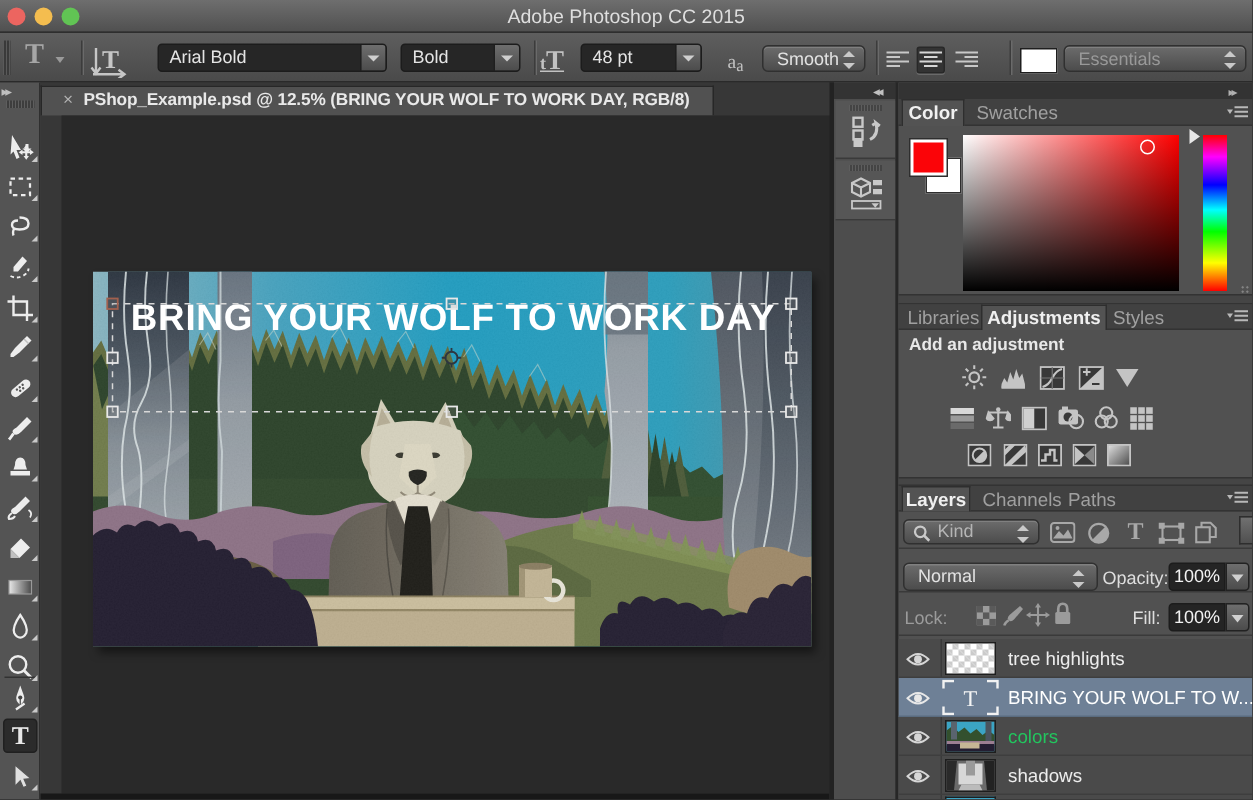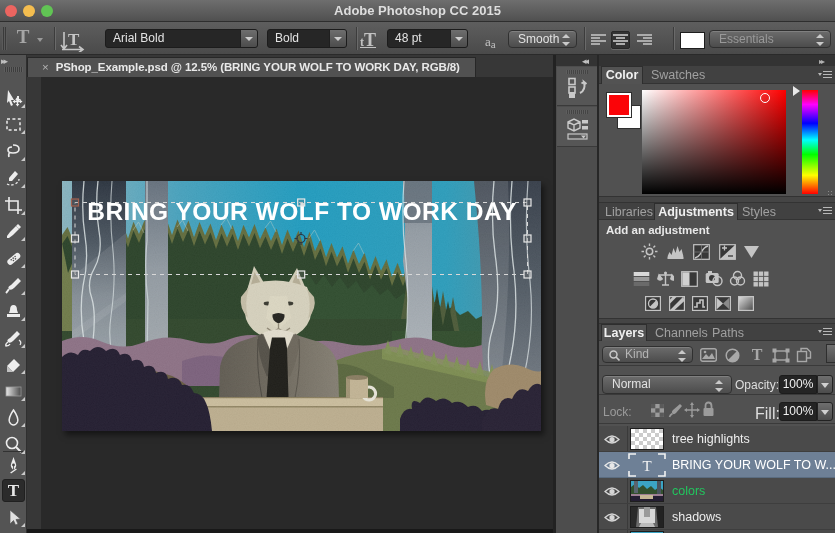--- a/index.html
+++ b/index.html
@@ -3,21 +3,21 @@
 <meta charset="utf-8">
 <style>
 * { margin:0; padding:0; box-sizing:border-box; }
 html,body { width:835px; height:533px; overflow:hidden; }
 body { font-family:"Liberation Sans", sans-serif; background:#373737; position:relative; }
 .abs { position:absolute; }
 
 #titlebar { left:0; top:0; width:835px; height:22px;
   background:linear-gradient(#6e6e6e,#505050); border-bottom:1px solid #2e2e2e; }
 .light { position:absolute; top:5px; width:12px; height:12px; border-radius:50%; }
-#title { width:100%; text-align:center; line-height:21px; font-size:13px; font-weight:bold; color:#dedede; }
+#title { width:100%; text-align:center; line-height:21px; font-size:13px; font-weight:normal; color:#dedede; }
 
 #options { left:0; top:22px; width:835px; height:33px;
   background:linear-gradient(#5e5e5e,#4a4a4a); border-bottom:1px solid #2a2a2a; }
 .sep { position:absolute; top:5px; width:1px; height:23px; background:#3c3c3c; box-shadow:1px 0 0 #6a6a6a; }
 .field { position:absolute; height:19px; background:#262626; border:1px solid #1c1c1c; border-radius:3px;
   color:#e4e4e4; font-size:12px; line-height:17px; padding-left:7px; }
 .fbtn { position:absolute; right:0; top:0; width:17px; height:17px; border-left:1px solid #1f1f1f;
   background:linear-gradient(#6e6e6e,#4c4c4c); border-radius:0 2px 2px 0; }
 .fbtn:after { content:""; position:absolute; left:4px; top:7px; border:4px solid transparent; border-top:4px solid #cfcfcf; }
 .combo { position:absolute; height:18px; border-radius:4px; border:1px solid #303030;
@@ -656,21 +656,21 @@
         <path d="M8 0 L6 3 h4 Z"></path>
         <path d="M8 16 L6 13 h4 Z"></path>
         <path d="M0 8 L3 6 v4 Z"></path>
         <path d="M16 8 L13 6 v4 Z"></path>
       </g>
     </svg>
 <svg style="position:absolute;left:103px;top:346px;" width="13" height="16" viewBox="0 0 13 16">
       <path d="M3.5 7 L3.5 5 Q3.5 1.5 6.5 1.5 Q9.5 1.5 9.5 5 L9.5 7" fill="none" stroke="#9b9b9b" stroke-width="1.8"></path>
       <rect x="1.5" y="7" width="10" height="8" rx="1" fill="#9b9b9b"></rect>
     </svg>
-<div style="position:absolute;left:156px;top:350px;font-size:16px;color:#dedede;">Fill:</div>
+<div style="position:absolute;left:156px;top:350px;font-size:12px;color:#dedede;">Fill:</div>
 <div style="position:absolute;left:180px;top:347px;width:38px;height:19px;background:#242424;border:1px solid #1c1c1c;border-radius:3px 0 0 3px;color:#f2f2f2;font-size:12px;line-height:17px;text-align:center;">100%</div>
 <div style="position:absolute;left:218px;top:347px;width:16px;height:19px;background:linear-gradient(#6e6e6e,#4c4c4c);border:1px solid #222;border-radius:0 3px 3px 0;">
       <div style="position:absolute;left:3px;top:7px;border:4px solid transparent;border-top:5px solid #d0d0d0;"></div>
     </div>
 <div style="position:absolute;left:0;top:371px;width:236px;height:107px;background:#4a4a4a;overflow:hidden;">
  <div style="position:absolute;left:28px;top:0;width:1px;height:107px;background:#3a3a3a;"></div>
 
  <div style="position:absolute;left:0;top:0;width:236px;height:26px;border-bottom:1px solid #3e3e3e;text-align:right;">
   <svg style="position:absolute;left:5px;top:8px;" width="16" height="11" viewBox="0 0 16 11">
           <path d="M1 5.5 Q8 -1.5 15 5.5 Q8 12.5 1 5.5 Z" fill="none" stroke="#d6d6d6" stroke-width="1.3"></path>

